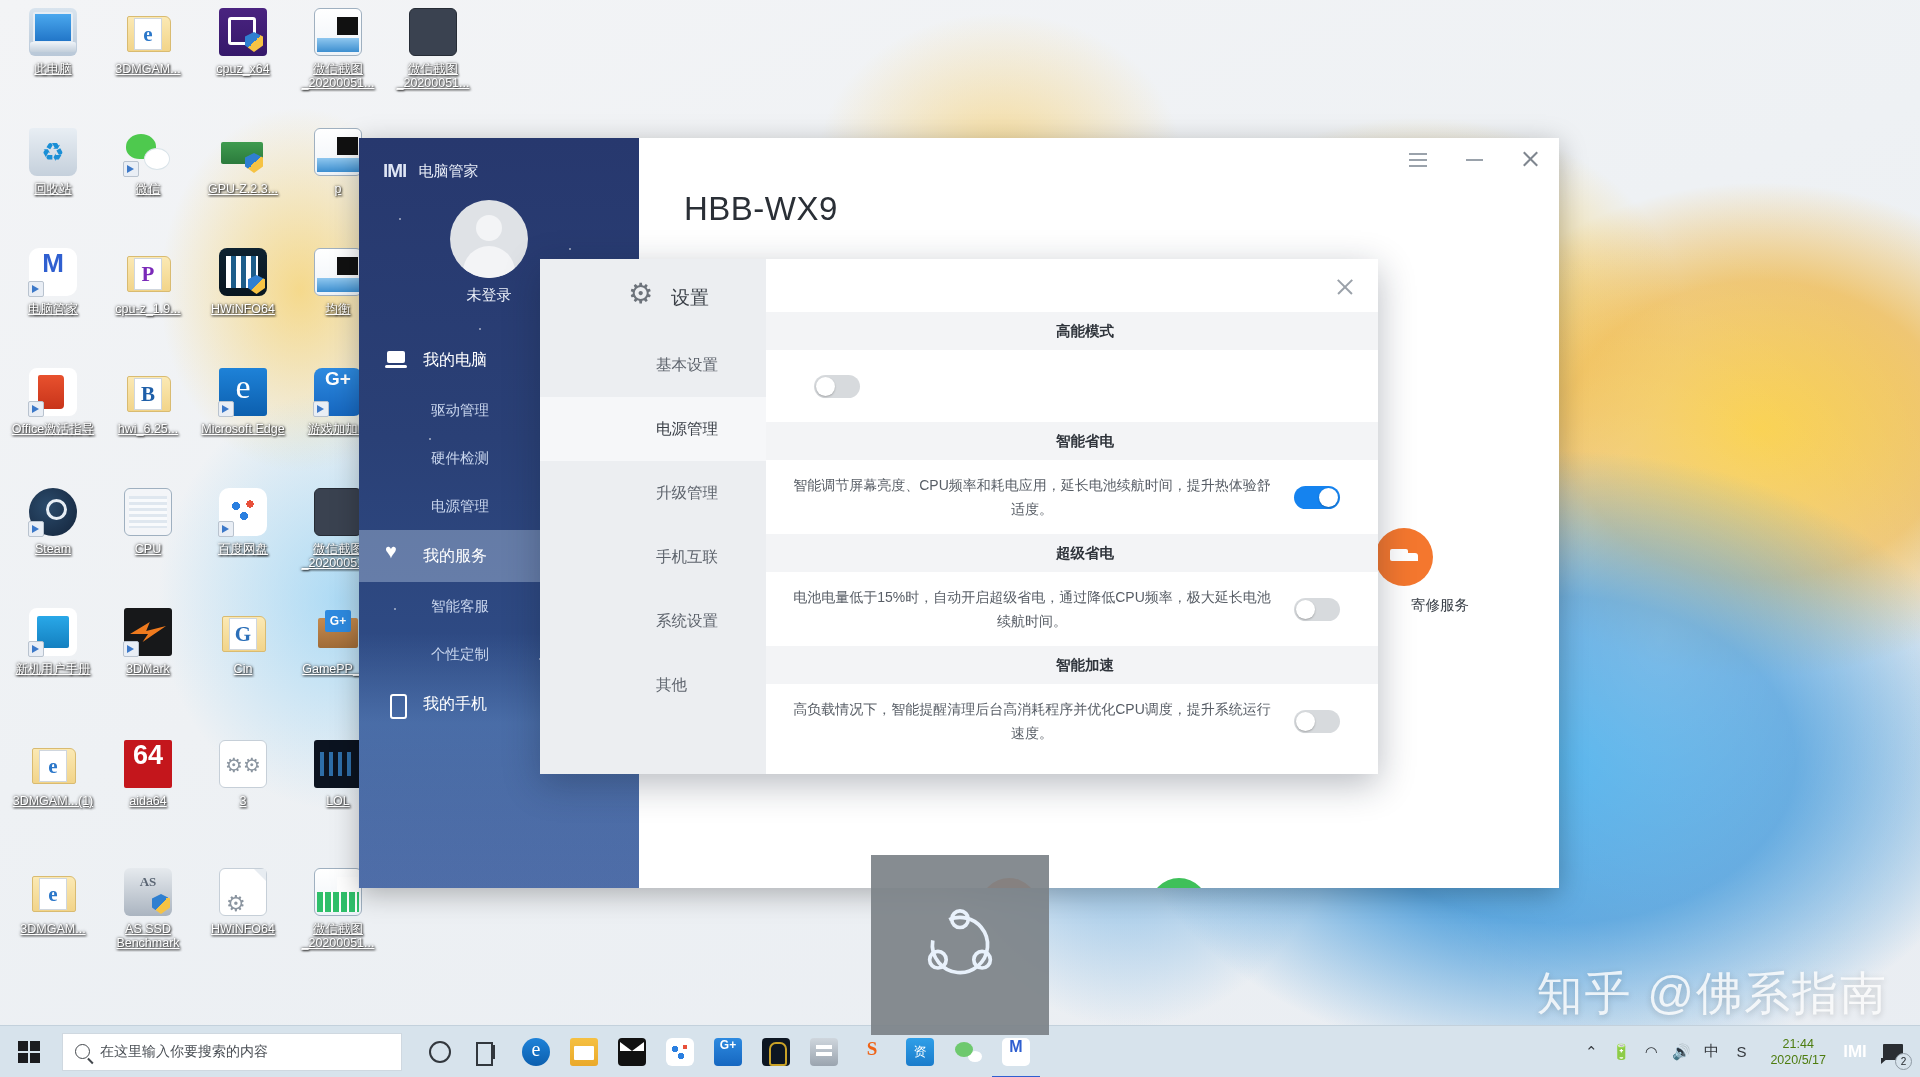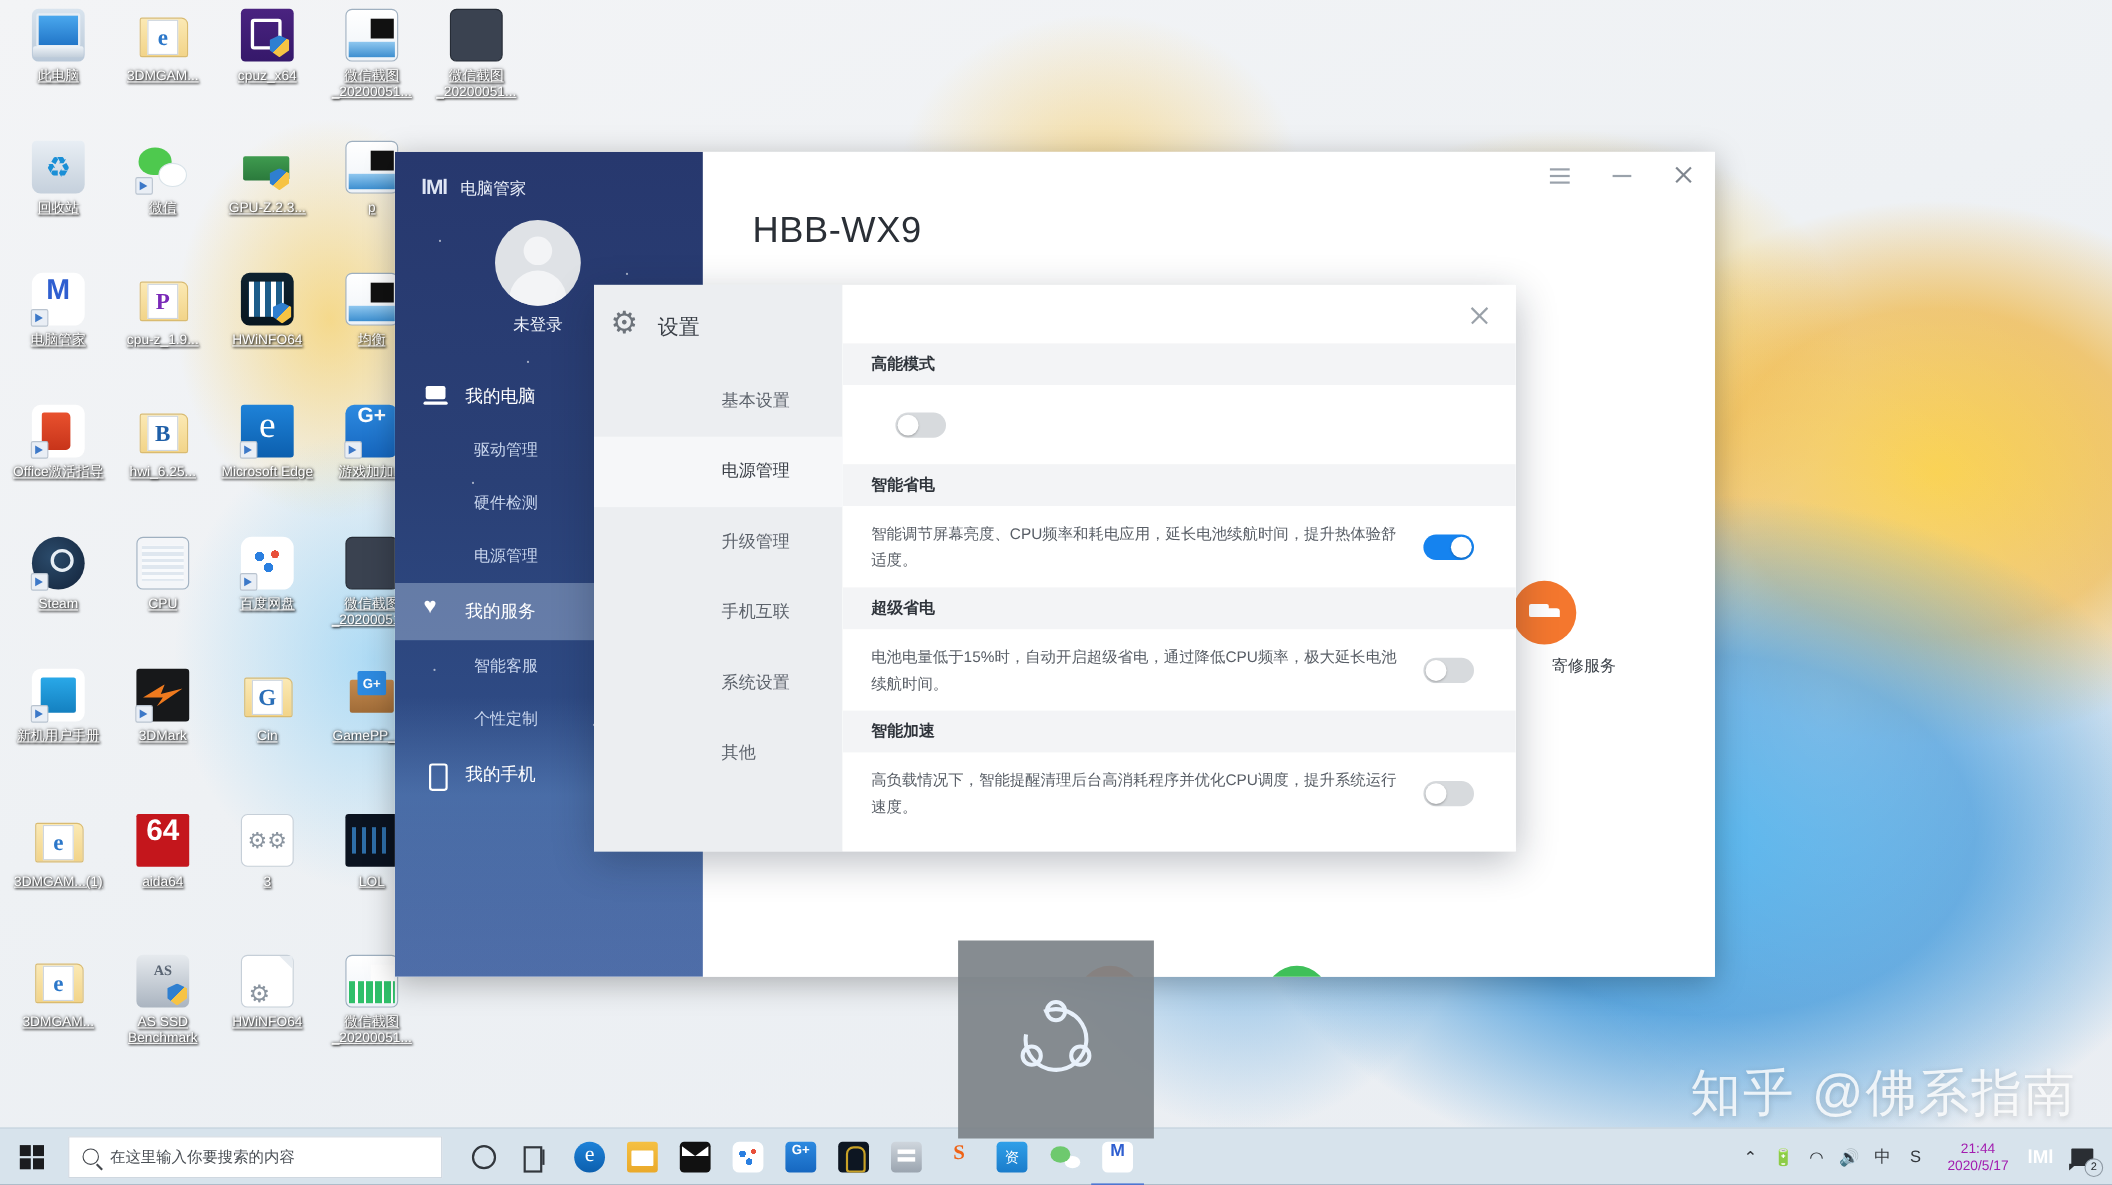--- a/index.html
+++ b/index.html
@@ -344,42 +344,43 @@
     background:#fff;
     box-shadow: 0 10px 34px rgba(20,30,50,.30);
     display:flex;
     z-index: 40;
   }
   #settings-left {
     width:226px; background:#eceef1; position:relative;
   }
   #settings-head {
     display:flex; gap:14px;
-    padding:26px 0 0 18px;
+    padding:26px 0 0 46px;
+    margin-left:45px;
   }
   #gear-icon { width:26px; height:26px; position:relative; }
   #gear-icon::before {
     content:"\2699"; position:absolute; left:-3px; top:-8px; font-size:28px; color:#6d737b;
   }
   #settings-title { font-size:19px; color:#3b4048; }
   .set-tab {
     height:64px; line-height:64px; padding-left:116px;
     font-size:15.5px; color:#5d636c; cursor:pointer;
   }
   .set-tab.active { background:#f6f7f9; color:#3b4048; }
   #settings-right { flex:1; position:relative; background:#fff; }
   #modal-close {
     position:absolute; right:22px; top:17px; width:22px; height:22px; cursor:pointer;
   }
   #modal-close::before, #modal-close::after {
     content:""; position:absolute; left:1px; top:10px; width:20px; height:1.6px; background:#9aa1a9;
   }
   #modal-close::before { transform: rotate(45deg); }
   #modal-close::after { transform: rotate(-45deg); }
-  #pm-list { position:absolute; left:0; right:0; top:53px; bottom:0; overflow:hidden; }
+  #pm-list { position:absolute; left:0; right:0; top:53px; bottom:0; overflow:hidden;text-align:center; }
   .pm-head {
     background:#f3f4f6; height:38px; line-height:38px;
     padding-left:26px; font-size:14.5px; color:#2f343b; font-weight:bold;
   }
   .pm-body {
     display:flex; align-items:center;
     padding:13px 26px 13px 26px; min-height:72px;
   }
   .pm-desc {
     flex:1; font-size:14px; line-height:24px; color:#585e66; max-width:480px;
@@ -483,21 +484,21 @@
     content:""; position:absolute; left:1px; top:4px; width:18px; height:15px; background:#6ec96e; border-radius:50%;
     box-shadow: 11px 7px 0 -2px #ffffff;
   }
   .tb-mgr { background:#fff; border-radius:5px; }
   .tb-mgr::after { content:"M"; position:absolute; inset:0; text-align:center; line-height:28px; font:700 16px "Liberation Sans",sans-serif; color:#2f5fd0; }
   .tb-active { box-shadow: inset 0 -2px 0 #2f5fd0; }
 
   #tray { margin-left:auto; display:flex; align-items:center; height:52px; padding-right:6px; gap:2px; }
   .tray-ic { width:30px; height:52px; display:flex; align-items:center; justify-content:center; font-size:15px; color:#34383d; cursor:pointer; }
   #tray-clock {
-    padding:0 12px; text-align:center; font-size:12.5px; line-height:16px; color:#a21caf; cursor:pointer;
+    padding:0 12px; text-align:center; font-size:12.5px; line-height:16px; color:#4d7c0f; cursor:pointer;
   }
   #tray-notif { width:42px; height:52px; display:flex; align-items:center; justify-content:center; position:relative; cursor:pointer; }
   #notif-glyph { width:20px; height:16px; background:#2a2e33; position:relative; border-radius:1px; }
   #notif-glyph::after {
     content:""; position:absolute; left:-2px; bottom:-4px; border-left:7px solid #2a2e33; border-bottom:6px solid transparent;
   }
   #notif-count {
     position:absolute; right:2px; bottom:8px; width:17px; height:17px; border-radius:50%;
     background:#d7e3ec; border:1px solid #8e99a3; color:#23272b;
     font-size:10px; line-height:15px; text-align:center;

